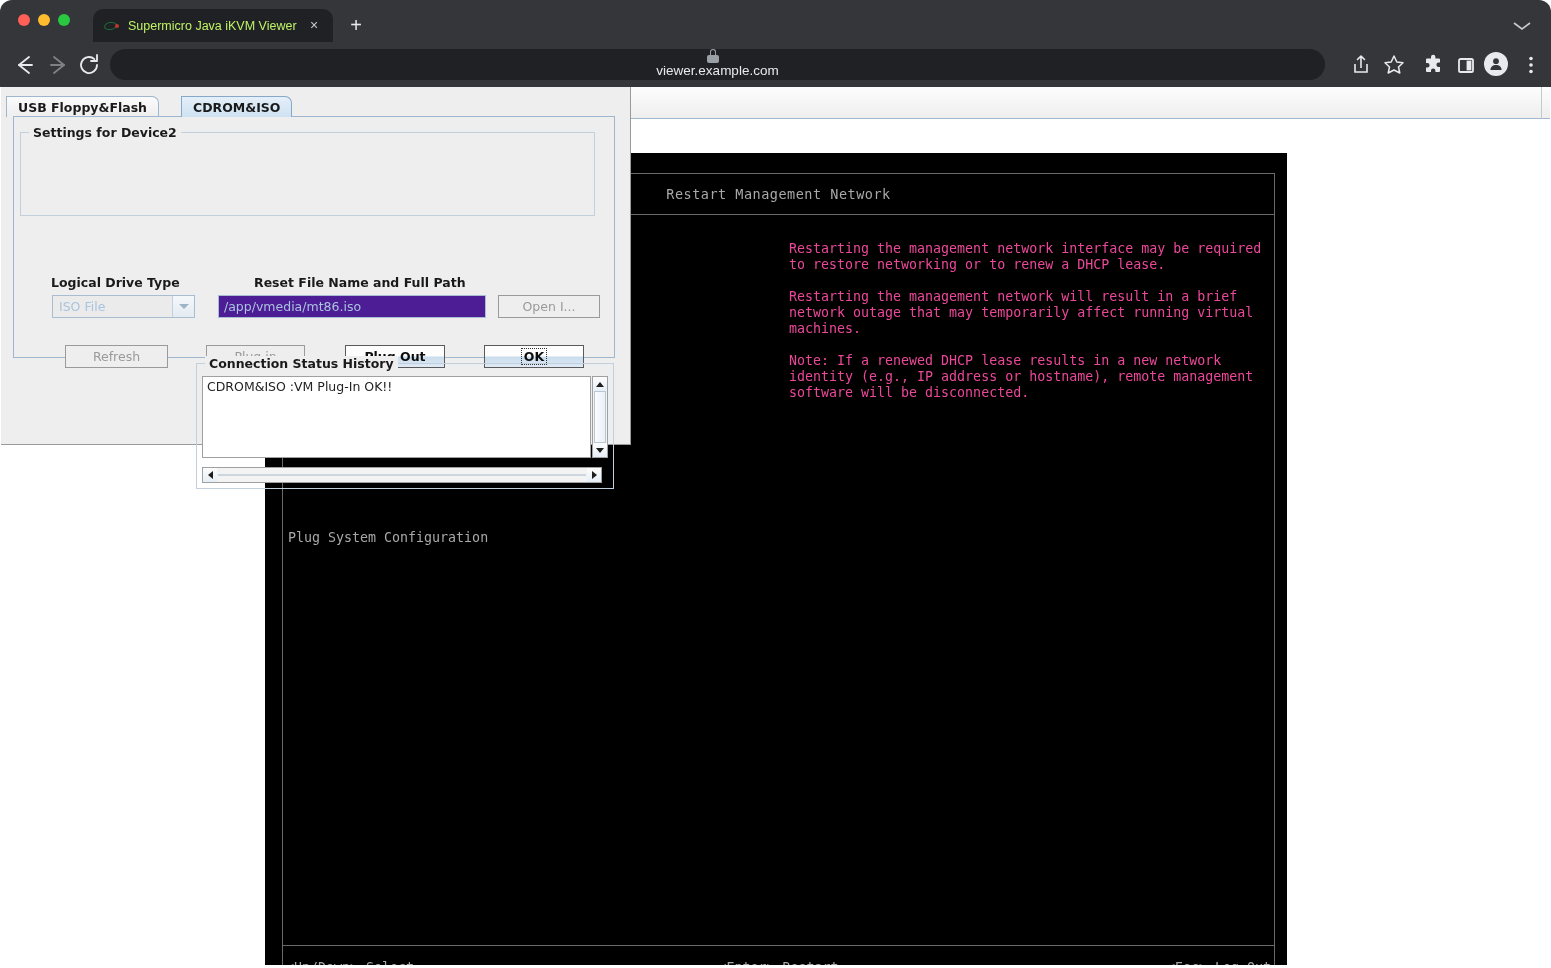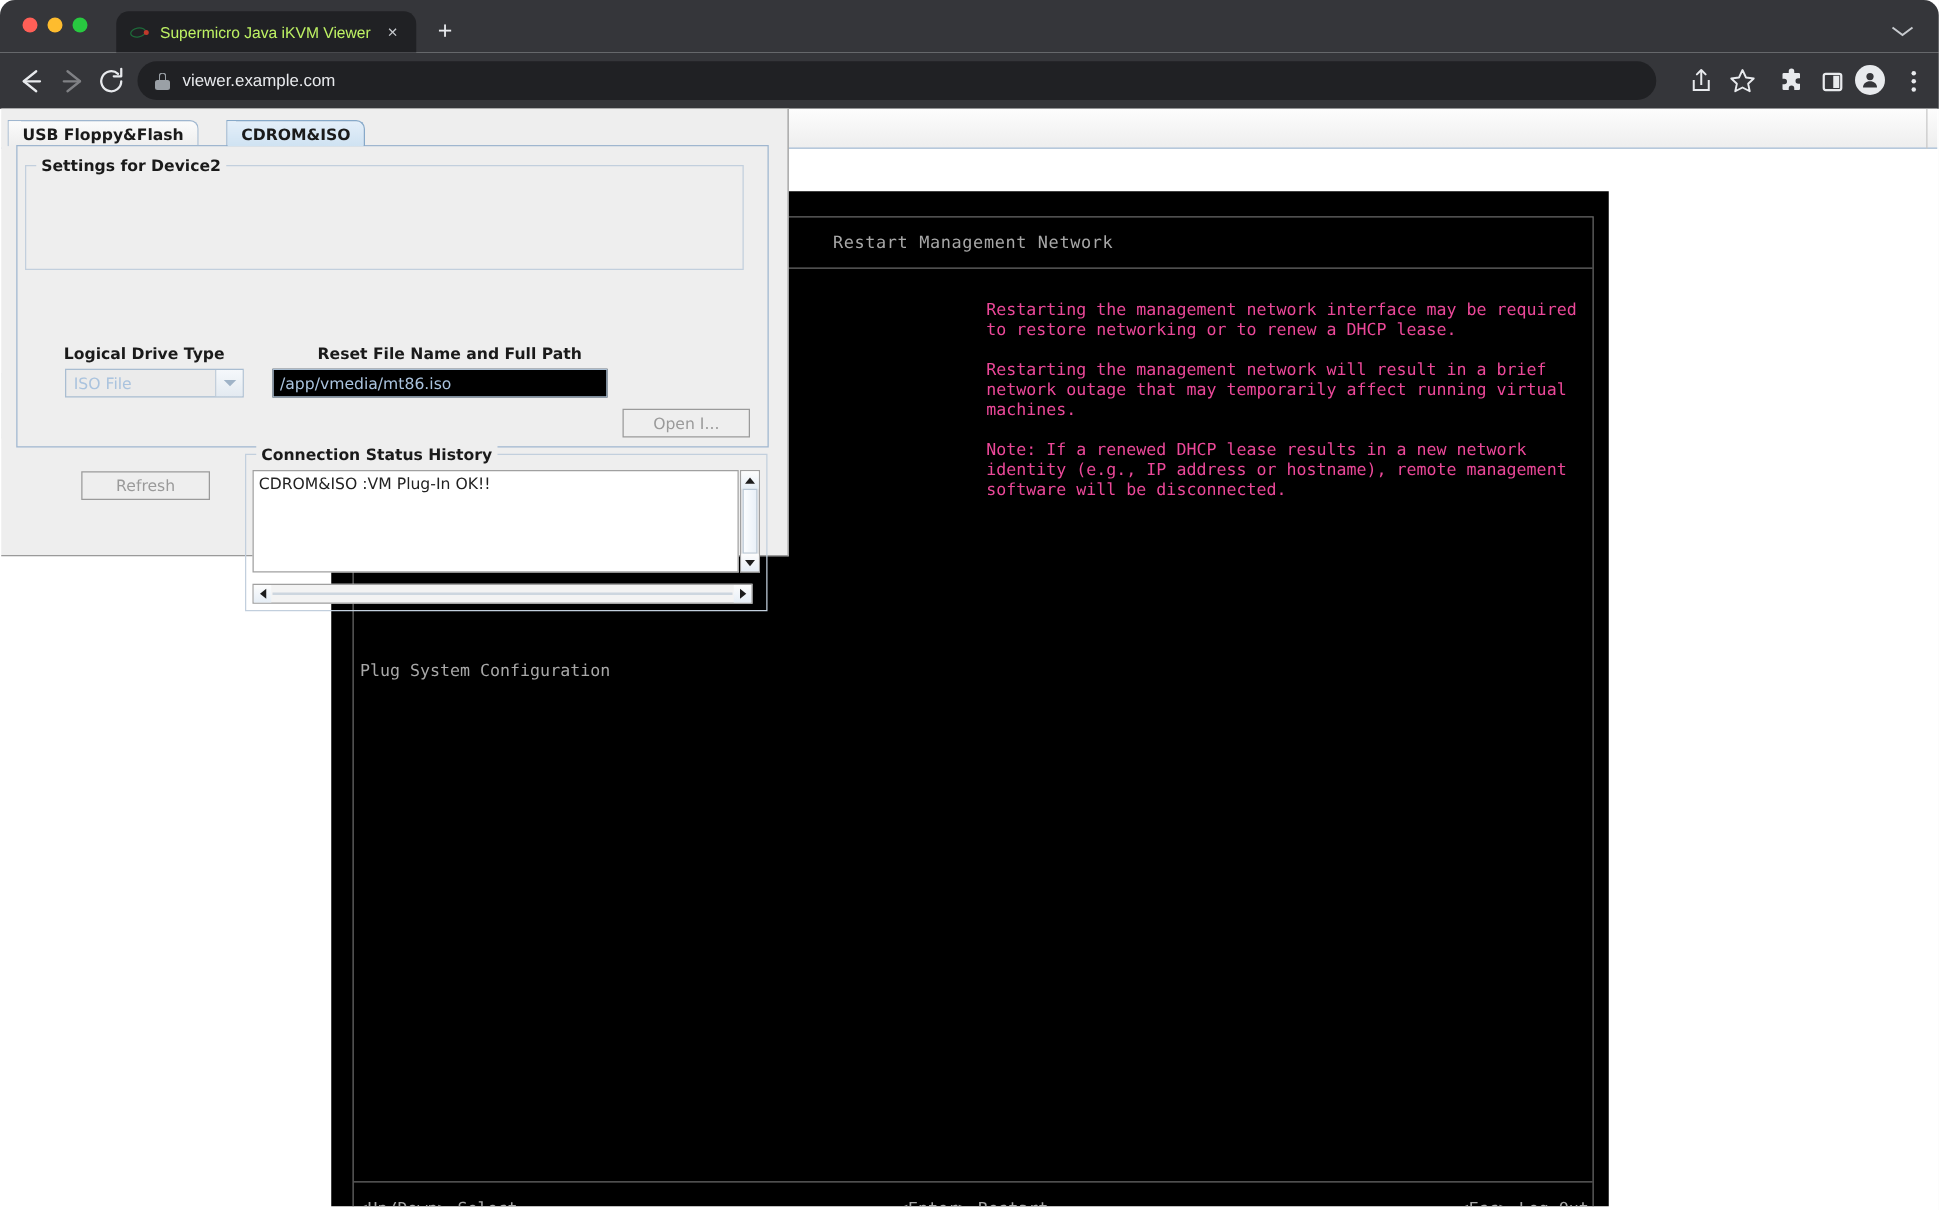--- a/index.html
+++ b/index.html
@@ -84,21 +84,21 @@
   }
   .navbtn svg { display: block; }
   #nav-back { left: 12px; }
   #nav-fwd  { left: 45px; opacity: .42; }
   #nav-reload { left: 76px; }
 
   .omnibox {
     position: absolute; left: 110px; top: 49px;
     width: 1215px; height: 31px;
     background: #202124; border-radius: 16px;
-    display: flex; align-items: center; padding: 0 14px;
+    display: flex; align-items: center; padding: 0 14px; flex-direction: column;
   }
   .lock-icon { width: 12px; height: 14px; margin-right: 10px; position: relative; flex: none; }
   .lock-icon .body { position:absolute; bottom:0; left:0; width:12px; height:8px; background:#9aa0a6; border-radius:2px; }
   .lock-icon .shackle { position:absolute; top:0; left:3px; width:6px; height:7px; border:1.6px solid #9aa0a6; border-bottom:none; border-radius:3px 3px 0 0; }
   .url { color: #e8eaed; font-size: 13.5px; }
 
   .tb-icon {
     position: absolute; top: 52px; width: 26px; height: 26px; color: #e8eaed;
   }
   #tb-share   { left: 1348px; }
@@ -241,32 +241,32 @@
   }
   .combo .carrow i {
     display: block; width: 0; height: 0;
     border-left: 5px solid transparent; border-right: 5px solid transparent;
     border-top: 5px solid #9fb3c7;
   }
 
   .jtextfield {
     position: absolute; left: 204px; top: 178px;
     width: 268px; height: 23px;
-    border: 1px solid #a9bdd1; background: #000000;
+    border: 1px solid #a9bdd1; background: #4c1d95;
     font-size: 12.5px; color: #aac3de;
     padding: 0 5px; line-height: 21px;
     white-space: nowrap; overflow: hidden;
   }
 
   .jbutton {
     position: absolute; height: 23px;
     border: 1px solid #9a9a9a;
     background: #eeeeee;
     font-size: 12.5px; color: #9a9a9a;
-    display: flex; align-items: center; justify-content: center; margin-top: 32px;
+    display: flex; align-items: center; justify-content: center;
   }
   .jbutton.enabled {
     border: 1px solid #5a5a5a;
     background: linear-gradient(#fdfdfd 48%, #c9dced 52%, #dfeaf5);
     color: #0d0d0d; font-weight: bold;
   }
   #btn-open { left: 484px; top: 178px; width: 102px; }
 
   #btn-refresh  { left: 51px;  top: 228px; width: 103px; }
   #btn-plugin   { left: 192px; top: 228px; width: 99px;  }

